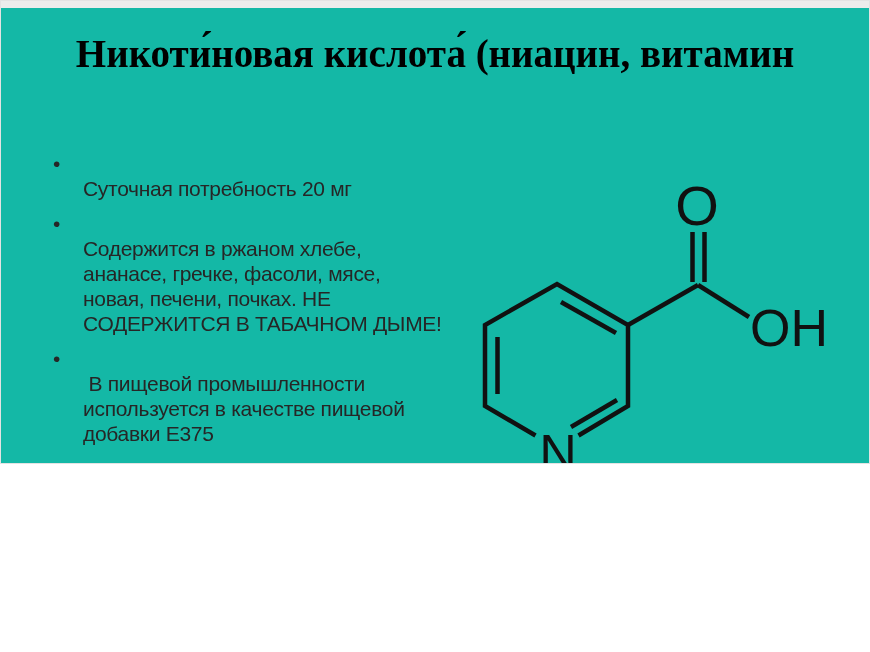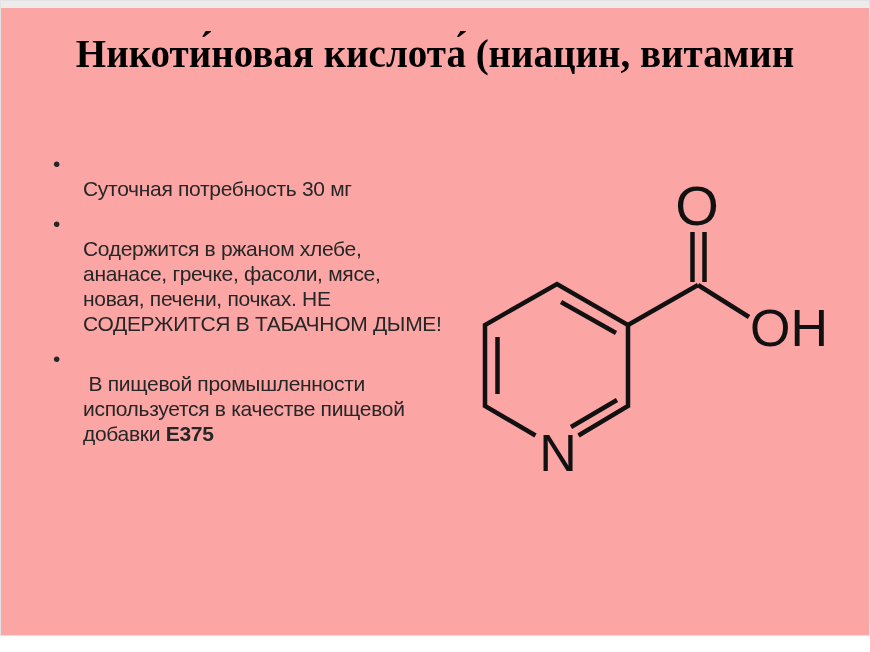--- a/index.html
+++ b/index.html
@@ -1,19 +1,19 @@
 <!DOCTYPE html>
 <html><head>
 <meta charset="utf-8">
 <style>
   html, body { margin: 0; padding: 0; background: #ffffff; }
   .slide {
     position: relative;
-    width: 870px; height: 636px;
-    background: #fca5a5;
+    width: 870px; height: 464px;
+    background: #14b8a6;
     border: 1px solid #e3e3e3;
     box-sizing: border-box;
     overflow: hidden;
     font-family: "Liberation Sans", sans-serif;
   }
   .top-strip {
     position: absolute; top: 0; left: 0; right: 0; height: 7px;
     background: #ececec;
   }
   .slide-title {
@@ -42,21 +42,21 @@
     position: relative;
     padding-left: 42px;
     margin-bottom: 10px;
     white-space: pre-line;
   }
   .bullet-list li::before {
     content: "\2022";
     position: absolute; left: 12px; top: 0;
     color: #262626;
   }
-  .bullet-list b { font-weight: 700; }
+  .bullet-list b { font-weight: 400; }
   .molecule {
     position: absolute; left: 440px; top: 150px;
   }
   .molecule .bond {
     stroke: #111111;
     stroke-width: 4.5;
     fill: none;
   }
   .molecule text {
     font-family: "Liberation Sans", sans-serif;
@@ -69,21 +69,21 @@
 <div class="slide">
 
   <div class="top-strip"></div>
 
   <div class="slide-title">
     <div>Никоти́новая кислота́ (ниацин, витамин</div>
   </div>
 
   <ul class="bullet-list">
     <li>
-      <span>Суточная потребность 30 мг</span>
+      <span>Суточная потребность 20 мг</span>
     </li>
     <li>
       <span>Содержится в ржаном хлебе,
 ананасе, гречке, фасоли, мясе,
 новая, печени, почках. НЕ
 СОДЕРЖИТСЯ В ТАБАЧНОМ ДЫМЕ!</span>
     </li>
     <li>
       <span>&nbsp;В пищевой промышленности
 используется в качестве пищевой

